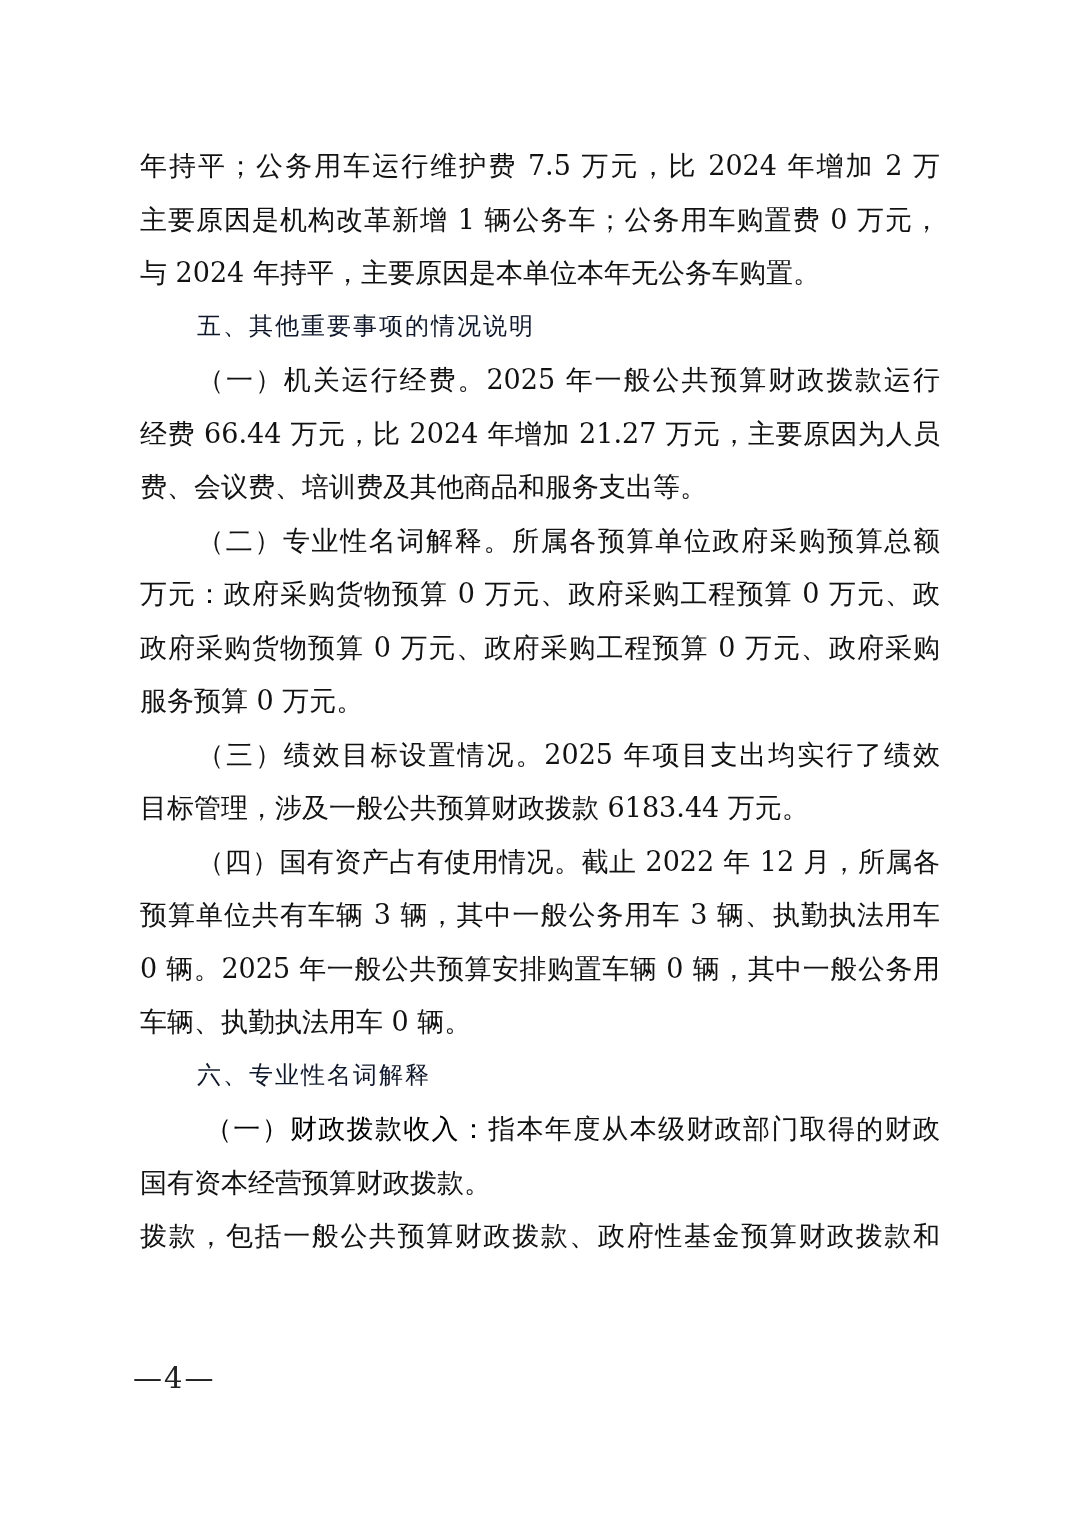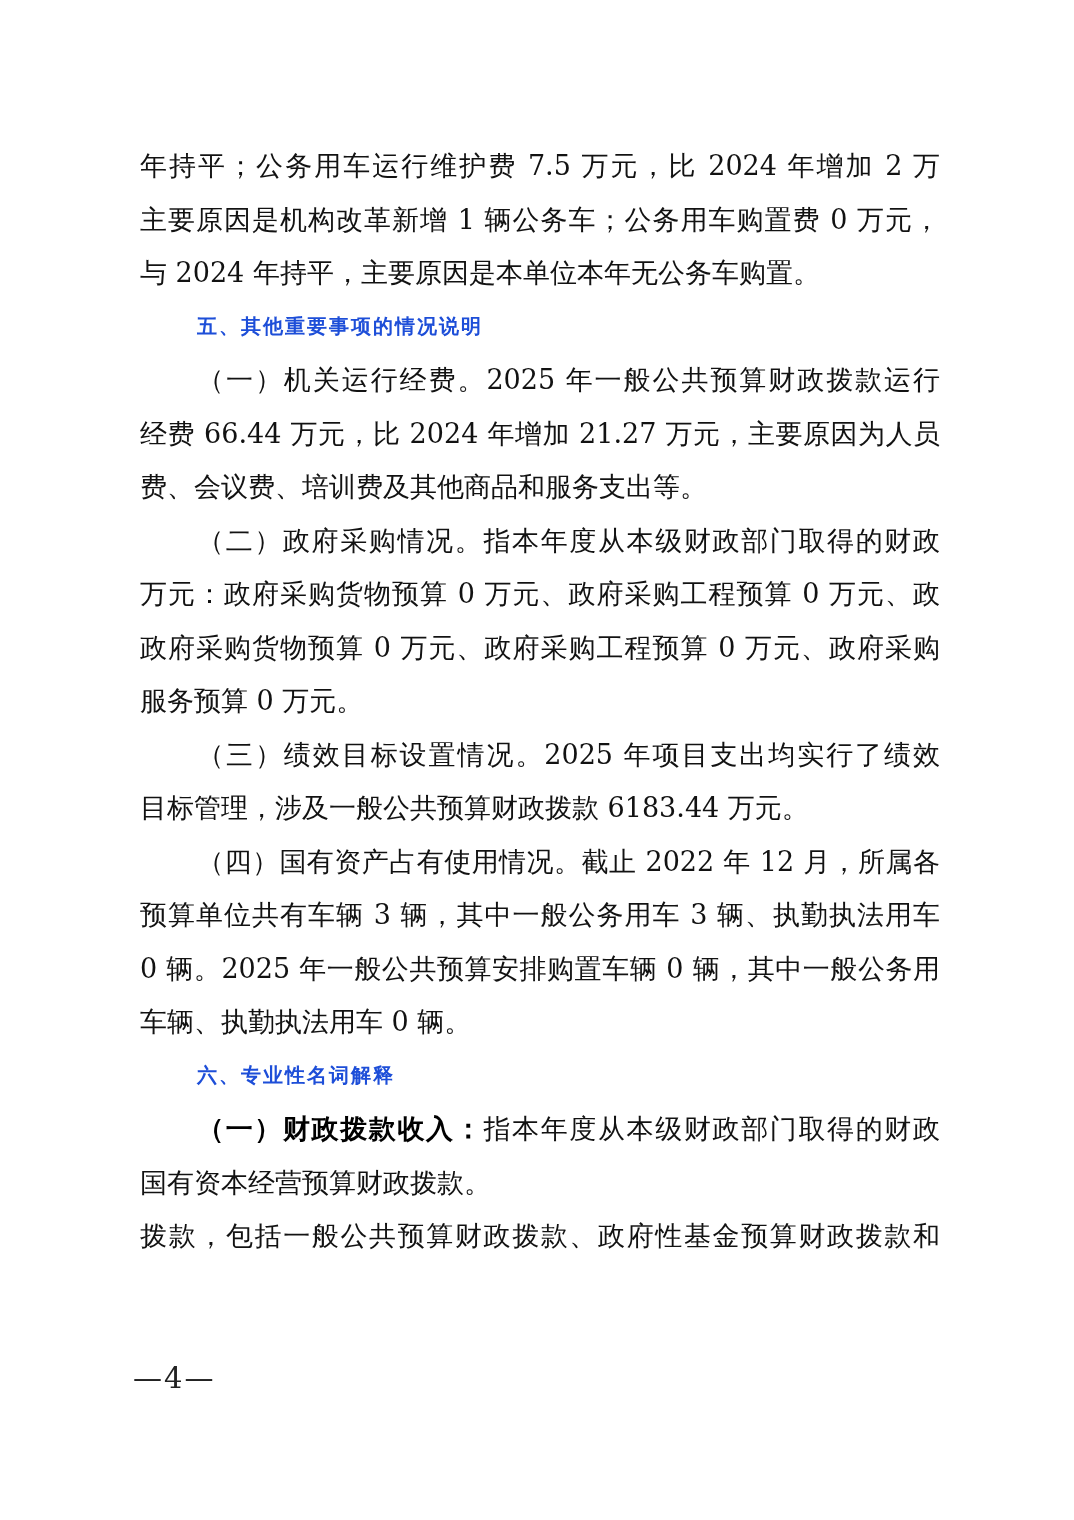--- a/index.html
+++ b/index.html
@@ -31,28 +31,29 @@
   }
   .line.j {
     text-align: justify;
     text-align-last: justify;
   }
   .line.ind {
     text-indent: 57px;
   }
   .line.heading {
     font-family: "DejaVu Sans", sans-serif;
-    font-weight: 700;
-    font-size: 20px;
+    font-weight: 400;
+    font-size: 24px;
     letter-spacing: 2px;
-    color: #1d4ed8;
+    color: #0f172a;
   }
   .bold-run {
-    font-weight: 700;
+    font-weight: 400;
     color: #000000;
+    margin-left: 8px;
   }
   .footer {
     position: absolute;
     left: 133px;
     top: 1358px;
     font-size: 29px;
     line-height: 40px;
     color: #222222;
     letter-spacing: 2px;
     font-family: "DejaVu Serif", serif;
@@ -63,21 +64,21 @@
 
 <div class="page">
   <div class="content">
       <div class="line j">年持平；公务用车运行维护费 7.5 万元，比 2024 年增加 2 万元，</div>
       <div class="line j">主要原因是机构改革新增 1 辆公务车；公务用车购置费 0 万元，</div>
       <div class="line">与 2024 年持平，主要原因是本单位本年无公务车购置。</div>
       <div class="line heading ind">五、其他重要事项的情况说明</div>
       <div class="line j ind">（一）机关运行经费。2025 年一般公共预算财政拨款运行</div>
       <div class="line j">经费 66.44 万元，比 2024 年增加 21.27 万元，主要原因为人员增</div>
       <div class="line">费、会议费、培训费及其他商品和服务支出等。</div>
-      <div class="line j ind">（二）政府采购情况。指本年度从本级财政部门取得的财政</div>
+      <div class="line j ind">（二）专业性名词解释。所属各预算单位政府采购预算总额</div>
       <div class="line j">万元：政府采购货物预算 0 万元、政府采购工程预算 0 万元、政</div>
       <div class="line j">政府采购货物预算 0 万元、政府采购工程预算 0 万元、政府采购</div>
       <div class="line">服务预算 0 万元。</div>
       <div class="line j ind">（三）绩效目标设置情况。2025 年项目支出均实行了绩效</div>
       <div class="line">目标管理，涉及一般公共预算财政拨款 6183.44 万元。</div>
       <div class="line j ind">（四）国有资产占有使用情况。截止 2022 年 12 月，所属各</div>
       <div class="line j">预算单位共有车辆 3 辆，其中一般公务用车 3 辆、执勤执法用车</div>
       <div class="line j">0 辆。2025 年一般公共预算安排购置车辆 0 辆，其中一般公务用</div>
       <div class="line">车辆、执勤执法用车 0 辆。</div>
       <div class="line heading ind">六、专业性名词解释</div>

